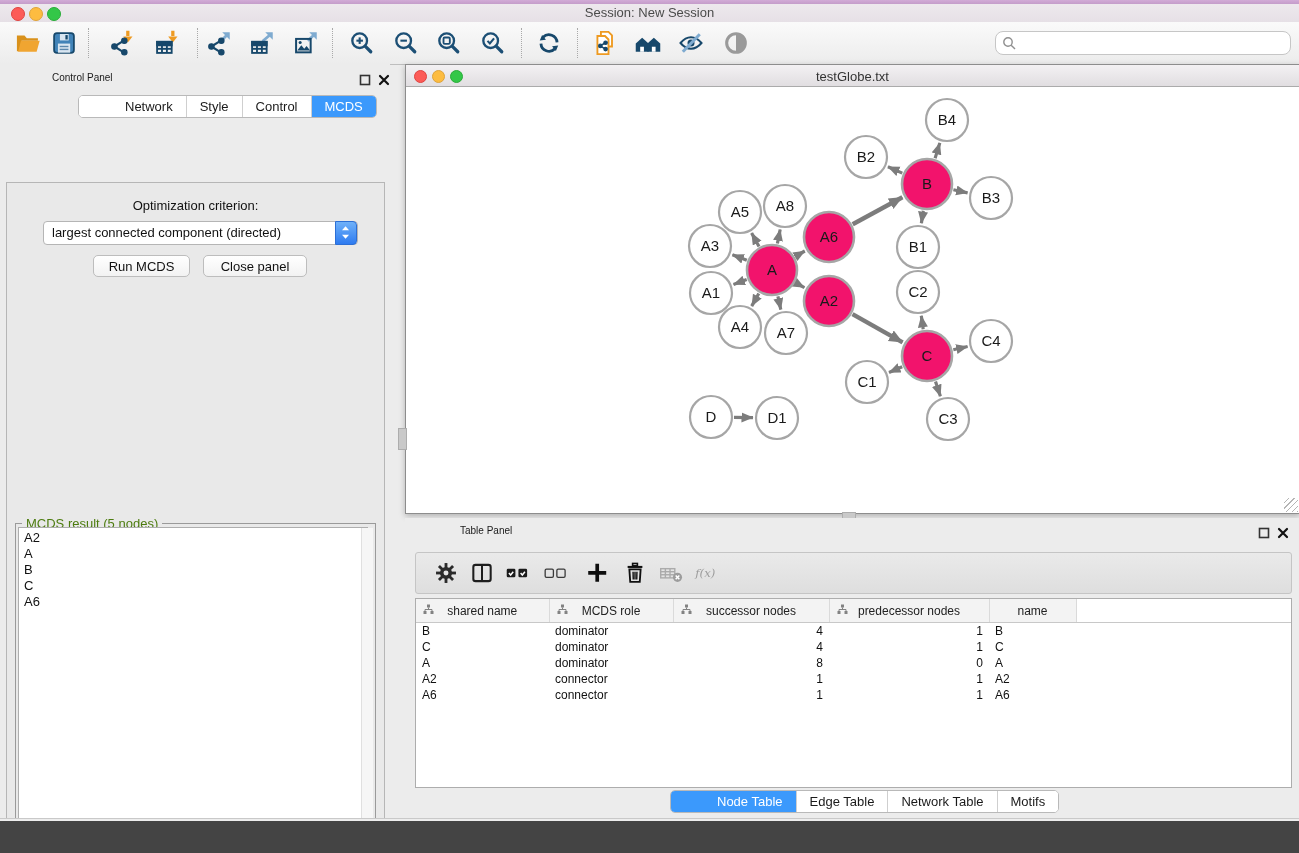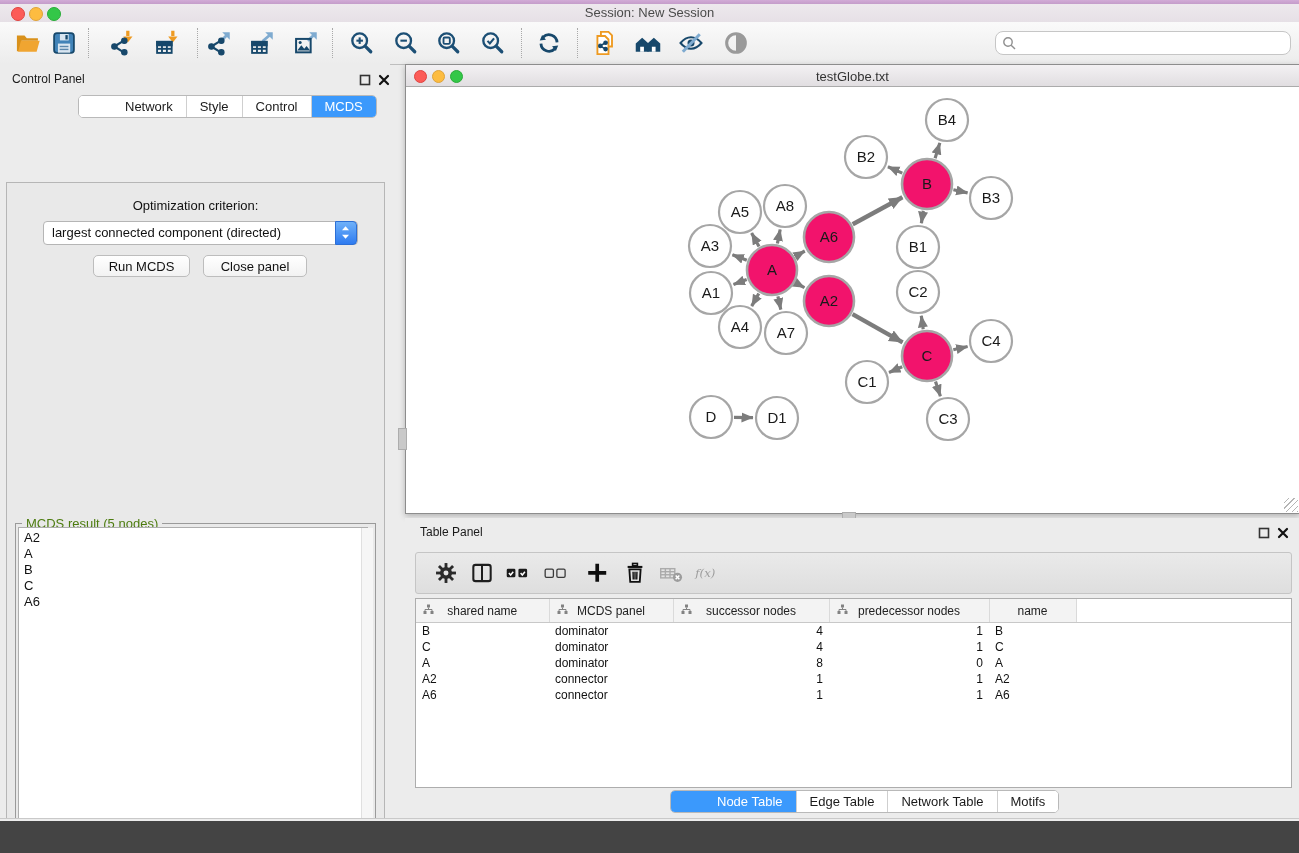--- a/index.html
+++ b/index.html
@@ -25,21 +25,21 @@
   .tbtn svg{width:28px;height:28px;}
   .tsep{position:absolute;top:6px;height:30px;border-left:1px dotted #A9A9A9;}
   .searchbox{position:absolute;left:995px;top:9px;width:294px;height:22px;background:#fff;
     border:1px solid #C6C6C6;border-radius:8px;}
   .searchbox svg{position:absolute;left:6px;top:4px;}
   .searchbox input{position:absolute;left:24px;top:2px;width:260px;height:16px;border:none;
     outline:none;font-size:12px;font-family:"Liberation Sans",sans-serif;background:transparent;}
 
   
   .cpanel{position:absolute;top:64px;left:0;width:390px;height:748px;background:#ECECEC;}
-  .panel-title{position:absolute;font-size:12px;color:#1A1A1A;}
+  .panel-title{position:absolute;font-size:10px;color:#1A1A1A;margin-left:40px;}
   .winbtn{position:absolute;width:14px;height:14px;}
   .tabsrow{position:absolute;display:inline-flex;border:1px solid #B9B9B9;border-radius:5px;
     overflow:hidden;background:#fff;height:21px;}
   .seg-btn{border:none;border-left:1px solid #CFCFCF;background:#fff;height:21px;
     font-size:13px;color:#1A1A1A;padding:0 13px;font-family:"Liberation Sans",sans-serif;}
   .seg-btn:first-child{border-left:none;padding-left:46px;}
   .seg-btn.active{background:#3B99FC;color:#fff;}
   .cp-content{position:absolute;left:6px;top:118px;width:377px;height:688px;
     background:#E9E9E9;border:1px solid #B6B6B6;}
   .opt-label{position:absolute;top:15px;left:0;width:100%;text-align:center;
@@ -603,21 +603,21 @@
                   </g>
                   <path d="M5.5 3.5v2M2 7v-1.5h7V7" stroke="#828282" fill="none"></path>
                 </svg><span>shared name</span></th>
               <th><svg class="hicon" width="11" height="11" viewBox="0 0 11 11">
                   <g fill="#828282">
                     <rect x="4" y="0.5" width="3" height="3"></rect>
                     <rect x="0.5" y="7" width="3" height="3"></rect>
                     <rect x="7.5" y="7" width="3" height="3"></rect>
                   </g>
                   <path d="M5.5 3.5v2M2 7v-1.5h7V7" stroke="#828282" fill="none"></path>
-                </svg><span>MCDS panel</span></th>
+                </svg><span>MCDS role</span></th>
               <th><svg class="hicon" width="11" height="11" viewBox="0 0 11 11">
                   <g fill="#828282">
                     <rect x="4" y="0.5" width="3" height="3"></rect>
                     <rect x="0.5" y="7" width="3" height="3"></rect>
                     <rect x="7.5" y="7" width="3" height="3"></rect>
                   </g>
                   <path d="M5.5 3.5v2M2 7v-1.5h7V7" stroke="#828282" fill="none"></path>
                 </svg><span>successor nodes</span></th>
               <th><svg class="hicon" width="11" height="11" viewBox="0 0 11 11">
                   <g fill="#828282">

